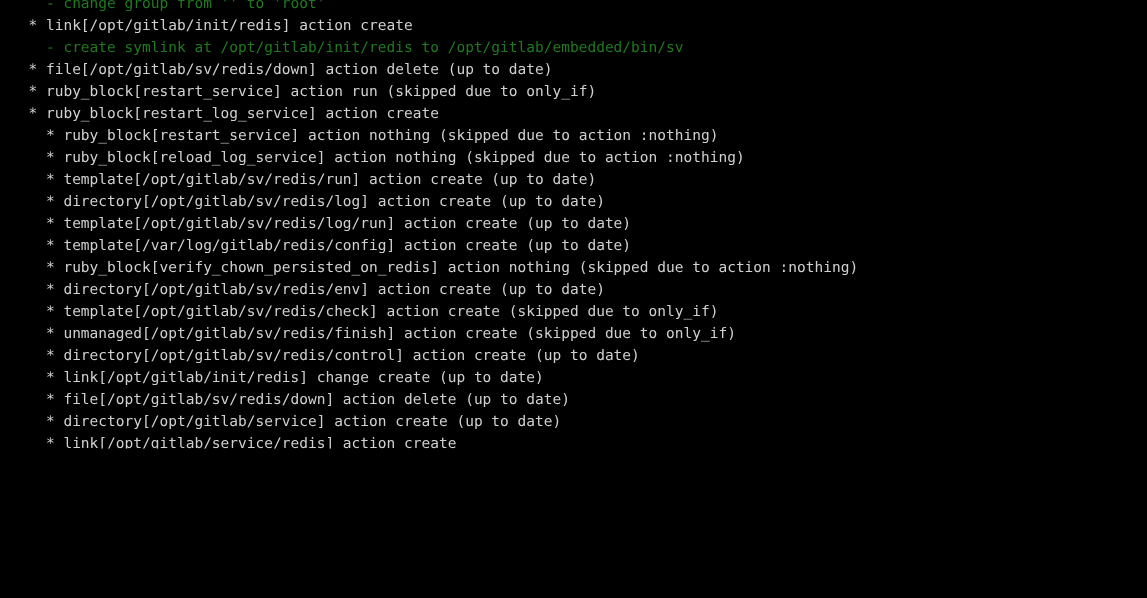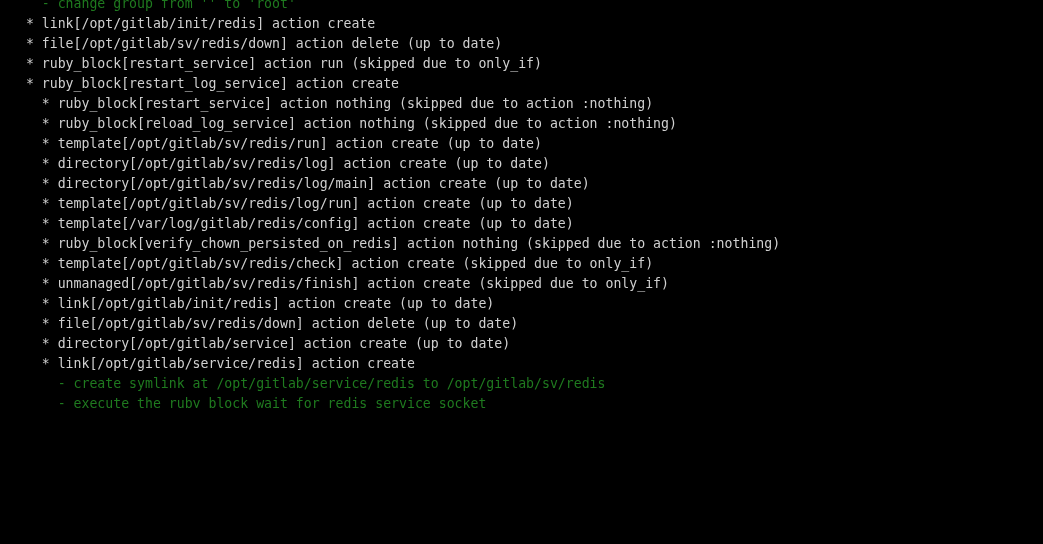--- a/index.html
+++ b/index.html
@@ -59,34 +59,36 @@
   }
 </style>
 </head>
 <body>
 
 <div id="terminal">
 
   <div id="lines">
       <div class="line"><span class="c-green">    - change group from '' to 'root'</span></div>
       <div class="line"><span class="c-white">  * link[/opt/gitlab/init/redis] action create</span></div>
+      <div class="line"><span class="c-green">    - create symlink at /opt/gitlab/init/redis to /opt/gitlab/embedded/bin/sv</span></div>
       <div class="line"><span class="c-white">  * file[/opt/gitlab/sv/redis/down] action delete (up to date)</span></div>
       <div class="line"><span class="c-white">  * ruby_block[restart_service] action run (skipped due to only_if)</span></div>
       <div class="line"><span class="c-white">  * ruby_block[restart_log_service] action create</span></div>
       <div class="line"><span class="c-white">    * ruby_block[restart_service] action nothing (skipped due to action :nothing)</span></div>
       <div class="line"><span class="c-white">    * ruby_block[reload_log_service] action nothing (skipped due to action :nothing)</span></div>
       <div class="line"><span class="c-white">    * template[/opt/gitlab/sv/redis/run] action create (up to date)</span></div>
       <div class="line"><span class="c-white">    * directory[/opt/gitlab/sv/redis/log] action create (up to date)</span></div>
-      <div class="line"><span class="c-white">    * directory[/opt/gitlab/sv/redis/log/main] action create (up to date)</span></div>
       <div class="line"><span class="c-white">    * template[/opt/gitlab/sv/redis/log/run] action create (up to date)</span></div>
       <div class="line"><span class="c-white">    * template[/var/log/gitlab/redis/config] action create (up to date)</span></div>
       <div class="line"><span class="c-white">    * ruby_block[verify_chown_persisted_on_redis] action nothing (skipped due to action :nothing)</span></div>
+      <div class="line"><span class="c-white">    * directory[/opt/gitlab/sv/redis/env] action create (up to date)</span></div>
       <div class="line"><span class="c-white">    * template[/opt/gitlab/sv/redis/check] action create (skipped due to only_if)</span></div>
       <div class="line"><span class="c-white">    * unmanaged[/opt/gitlab/sv/redis/finish] action create (skipped due to only_if)</span></div>
-      <div class="line"><span class="c-white">    * link[/opt/gitlab/init/redis] action create (up to date)</span></div>
+      <div class="line"><span class="c-white">    * directory[/opt/gitlab/sv/redis/control] action create (up to date)</span></div>
+      <div class="line"><span class="c-white">    * link[/opt/gitlab/init/redis] change create (up to date)</span></div>
       <div class="line"><span class="c-white">    * file[/opt/gitlab/sv/redis/down] action delete (up to date)</span></div>
       <div class="line"><span class="c-white">    * directory[/opt/gitlab/service] action create (up to date)</span></div>
       <div class="line"><span class="c-white">    * link[/opt/gitlab/service/redis] action create</span></div>
       <div class="line"><span class="c-green">      - create symlink at /opt/gitlab/service/redis to /opt/gitlab/sv/redis</span></div>
       <div class="line"><span class="c-green">      - execute the ruby block wait for redis service socket</span></div>
     </div>
 
   <div id="traceback-overlay" style="position:absolute; left:545px; top:517px; white-space:pre; font-family:'DejaVu Sans Mono','Liberation Mono',monospace; font-size:13.2px; line-height:20px;">
     <span class="c-bold">Traceback</span><span class="c-white"> (most recent call last):</span>
   </div>

